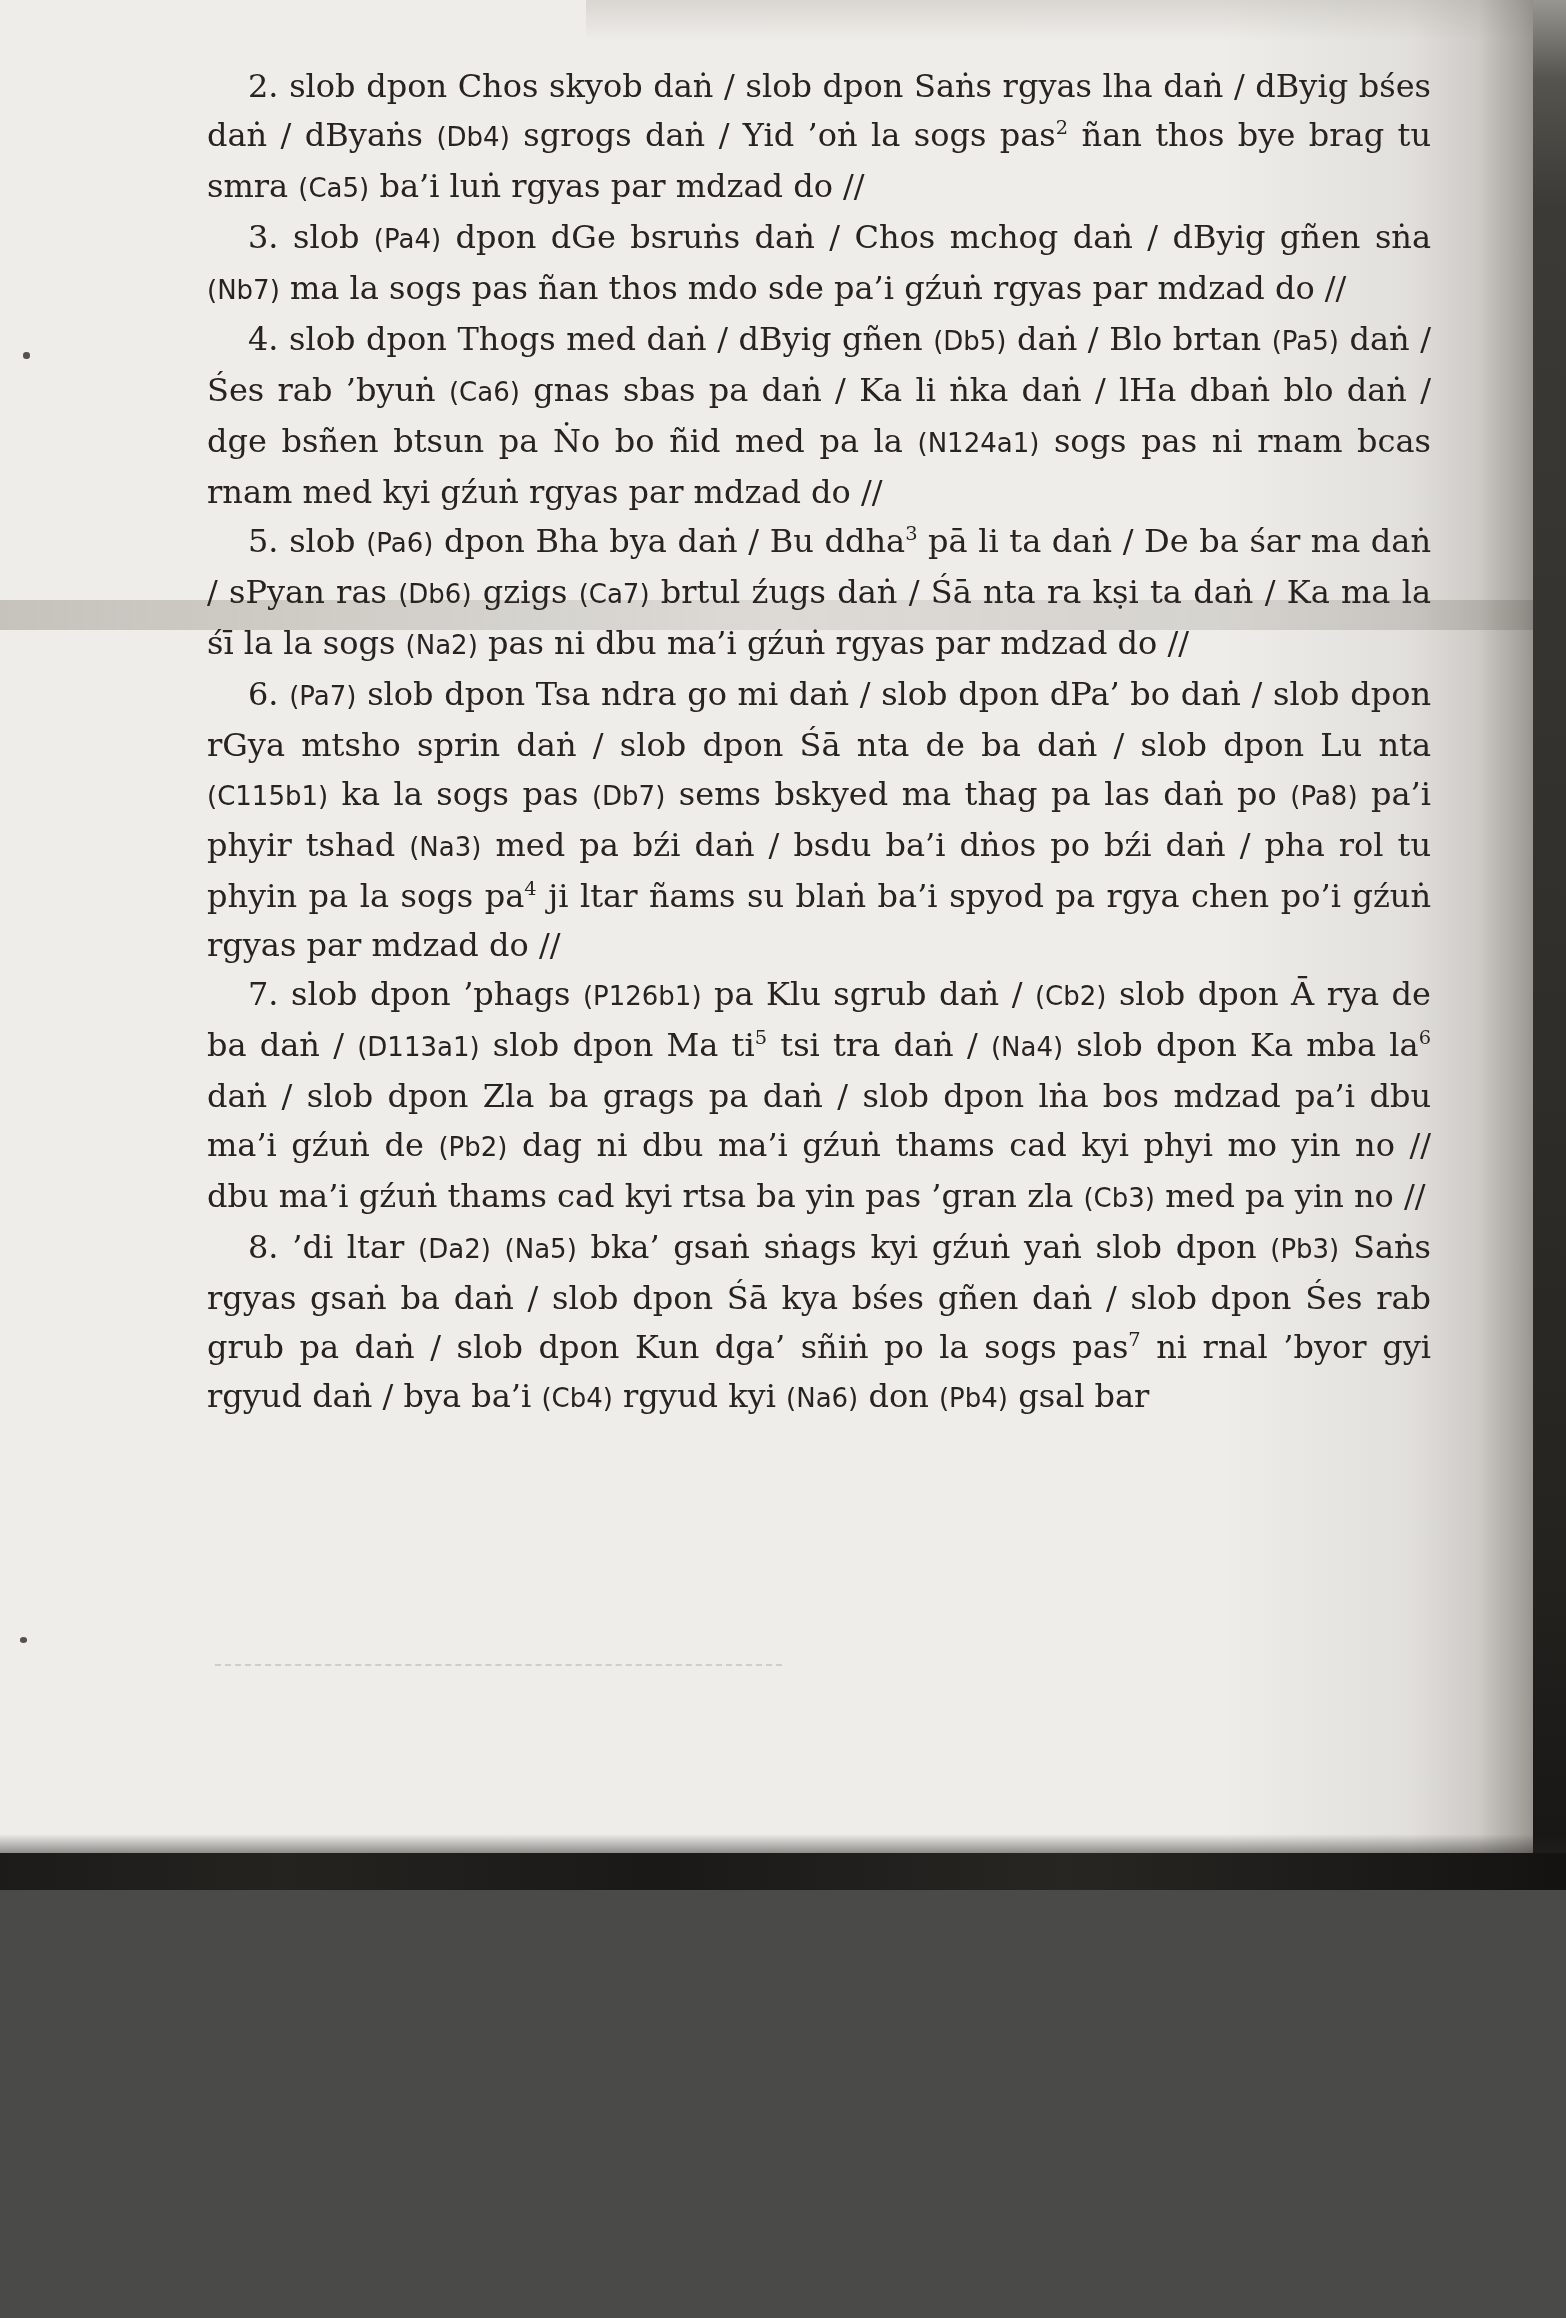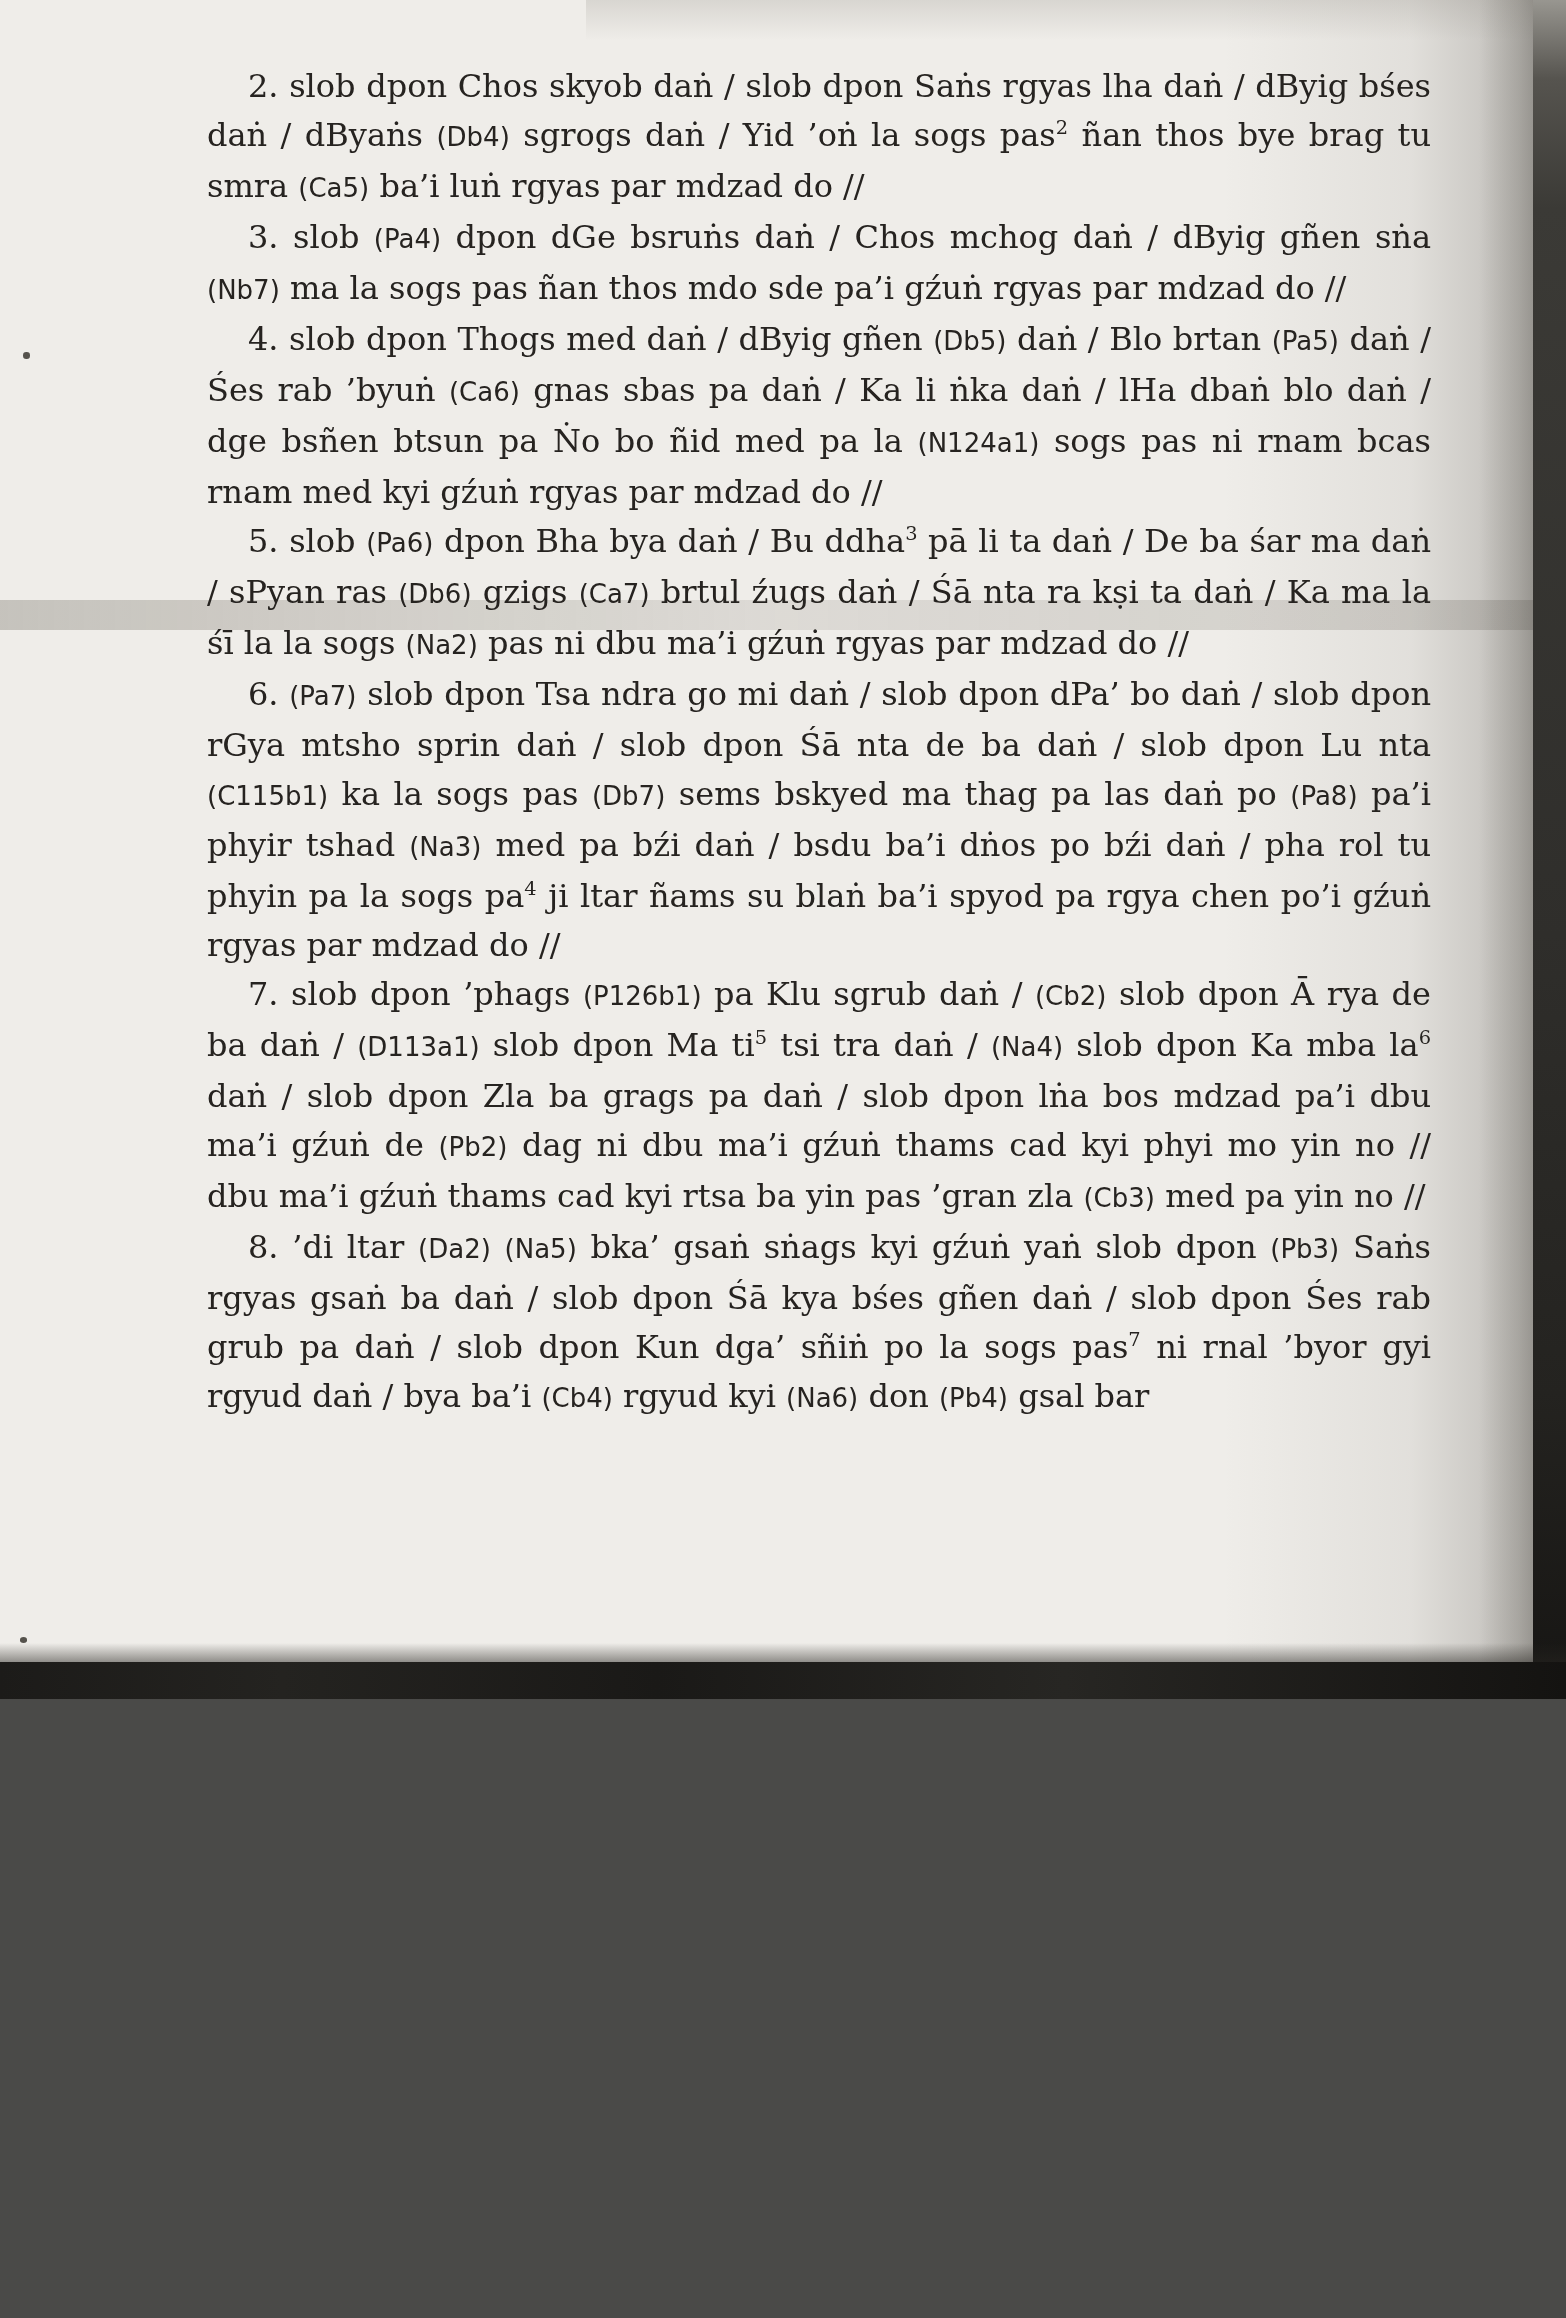--- a/index.html
+++ b/index.html
@@ -1,17 +1,17 @@
 <!DOCTYPE html>
 <html style="font-size:11.5px"><head>
 <meta charset="utf-8">
 <style>
   html,body{margin:0;padding:0;background:#4a4a48;}
   .page{
-    position:relative;width:1566px;height:1699px;overflow:hidden;
+    position:relative;width:1566px;height:1890px;overflow:hidden;
     background:#efede9;
     font-family:"DejaVu Serif","Liberation Serif",serif;
     color:#262320;
   }
   .page-shade{
     position:absolute;inset:0;pointer-events:none;
     background:linear-gradient(to right,
       rgba(0,0,0,0) 0%, rgba(0,0,0,0) 78%,
       rgba(70,66,60,0.08) 90%, rgba(60,57,51,0.26) 97%,
       rgba(45,43,39,0.42) 100%);

